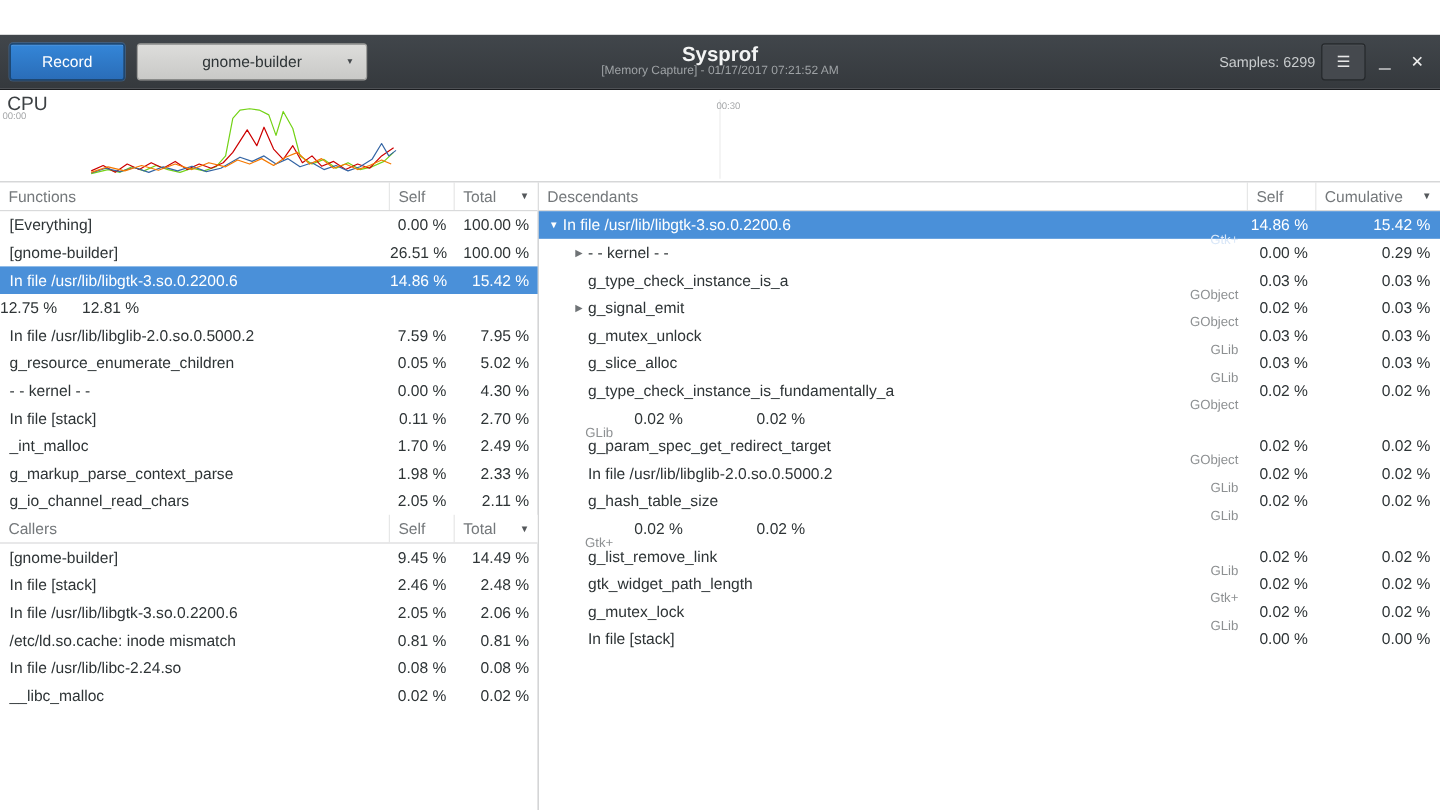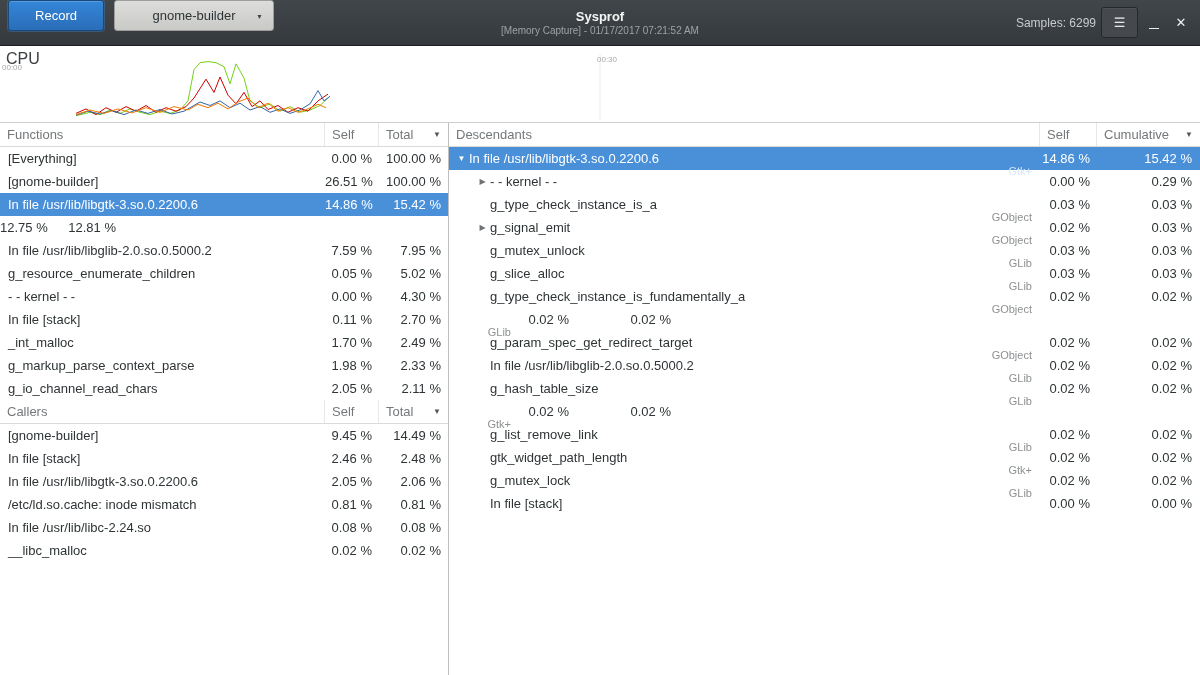--- a/index.html
+++ b/index.html
@@ -1,31 +1,31 @@
 <!DOCTYPE html>
 <html><head>
 <meta charset="utf-8">
 <style>
   * { margin:0; padding:0; box-sizing:border-box; }
   html,body { width:1200px; height:675px; overflow:hidden; }
   body { font-family:"Liberation Sans","DejaVu Sans",sans-serif; background:#fff; }
   .app { position:relative; width:1200px; height:675px; display:flex; flex-direction:column; }
 
   
-  .headerbar { height:46px; flex:none; display:flex; padding:0 8px; gap:10px;
-    background:linear-gradient(#41464b,#35393d); border-bottom:1px solid #1b1d20; position:relative; }
+  .headerbar { height:46px; flex:none; display:flex; align-items:center; padding:0 8px; gap:10px;
+    background:linear-gradient(#41464b,#35393d); border-bottom:1px solid #1b1d20; position:relative;margin-top:29px; }
   .btn-record { width:96px; height:31px; flex:none; background:linear-gradient(#3486d8,#2a6db8);
     border:1px solid #17497c; border-radius:3px; color:#fff; font-size:13px; font-family:inherit;
     box-shadow:inset 0 1px rgba(255,255,255,.18), 0 0 0 1px rgba(70,140,220,.35); cursor:pointer; }
-  .btn-process { position:relative; width:160px; height:31px; flex:none; background:linear-gradient(#dddddb,#c9c9c7);
+  .btn-process { position:relative; width:192px; height:31px; flex:none; background:linear-gradient(#dddddb,#c9c9c7);
     border:1px solid #9d9d9b; border-radius:3px; color:#2e3436; font-size:13px; font-family:inherit; cursor:pointer; }
   .btn-process .caret { position:absolute; right:10px; top:50%; transform:translateY(-50%); font-size:7px; color:#44484b; }
   .titlebox { position:absolute; left:330px; right:330px; top:0; height:46px; display:flex; flex-direction:column;
     align-items:center; justify-content:center; pointer-events:none; }
-  .title { font-size:13px; font-weight:bold; color:#f3f4f4; line-height:15px; }
+  .title { font-size:17px; font-weight:bold; color:#f3f4f4; line-height:15px; }
   .subtitle { font-size:10px; color:#9ea2a5; line-height:13px; }
   .hdr-right { margin-left:auto; display:flex; align-items:center; gap:5px; }
   .samples { color:#c9ccce; font-size:12px; }
   .btn-menu { width:37px; height:31px; background:#45494e; border:1px solid #25282b; border-radius:3px;
     color:#e8e8e8; font-size:13px; cursor:pointer; box-shadow:inset 0 1px rgba(255,255,255,.06); }
   .btn-win { background:none; border:none; width:22px; height:31px; color:#ededed; font-size:13px;
     cursor:pointer; display:flex; align-items:center; justify-content:center; }
   .min-bar { display:block; width:10px; height:1px; background:#ededed; margin-top:12px; }
 
   

